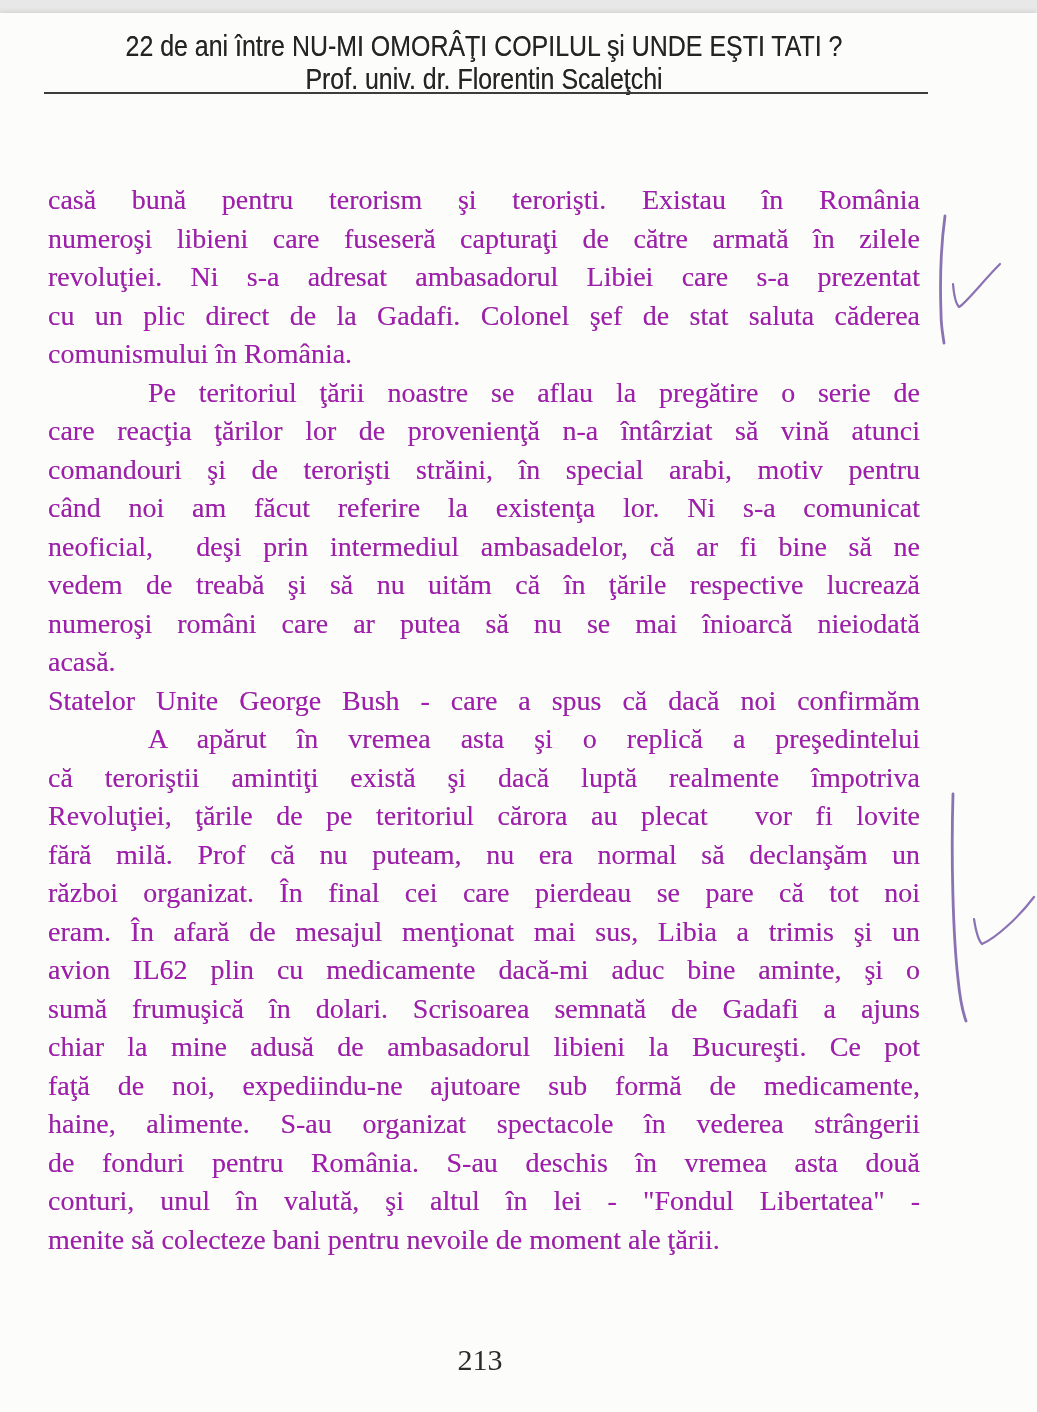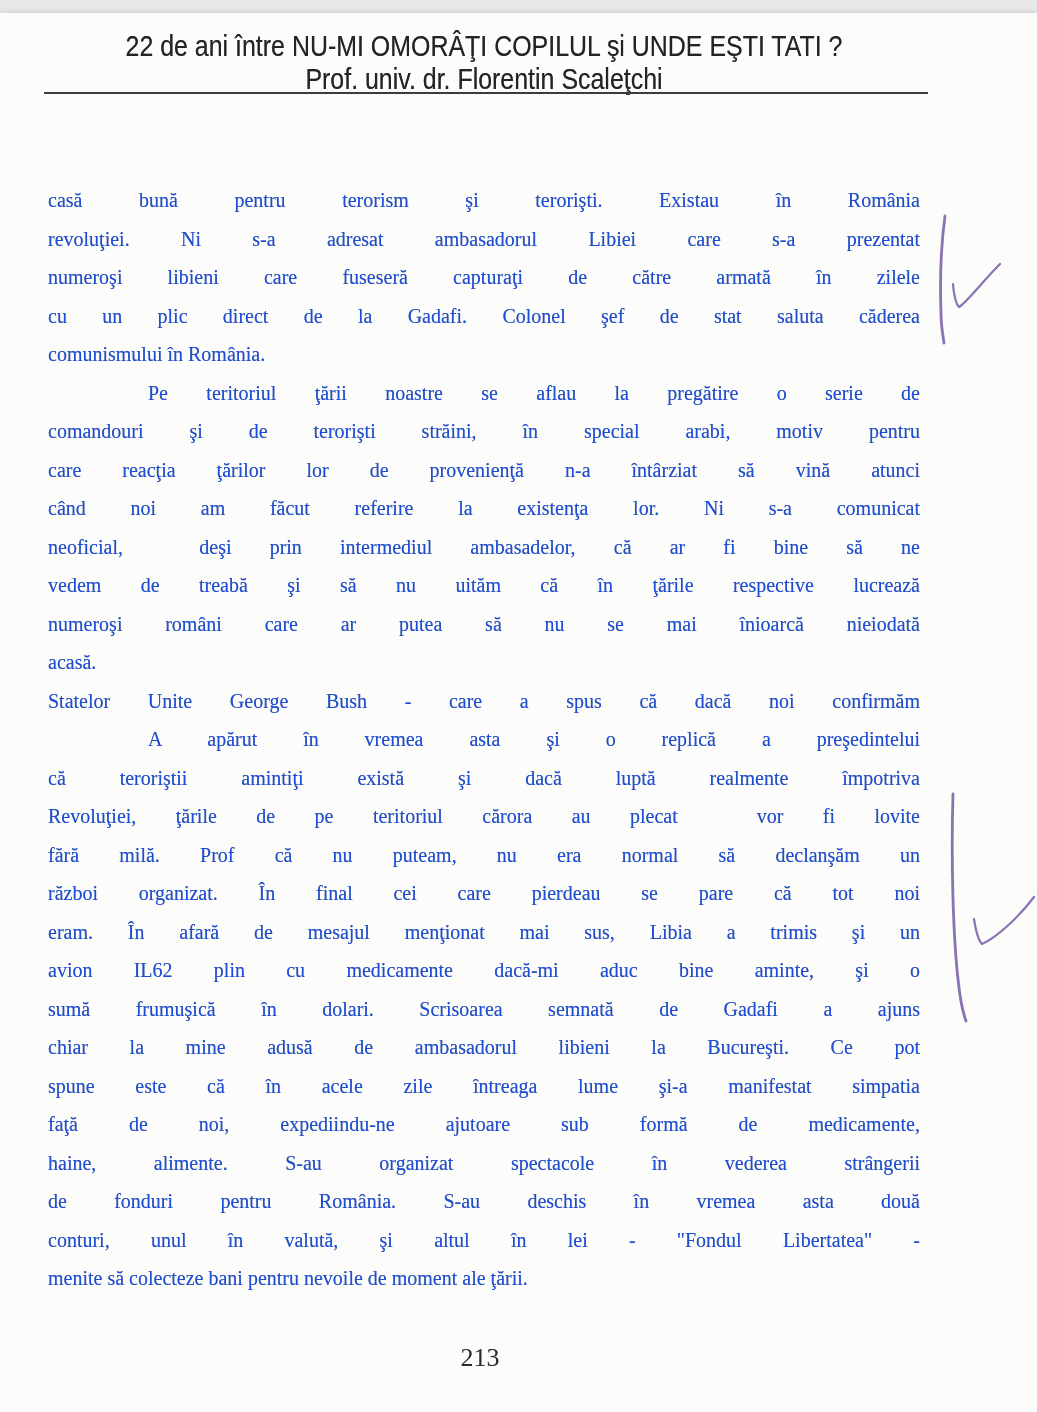--- a/index.html
+++ b/index.html
@@ -24,74 +24,73 @@
   .hdr-line.l1{top:17px;}
   .hdr-line.l2{top:50px;}
   .rule{
     position:absolute;left:44px;top:79px;width:884px;height:2px;
     background:#3c3c3c;
   }
   
   .body-text{
     position:absolute;left:48px;top:168px;width:872px;
     font-family:"Liberation Serif","DejaVu Serif",serif;
-    font-size:20px;color:#1d4ed8;
+    font-size:28px;color:#a21caf;
     text-shadow:0 0 .4px rgba(30,30,30,.4);
   }
   .ln{
     height:38.5px;line-height:38.5px;
     text-align:justify;text-align-last:justify;
     overflow:visible;white-space:nowrap;
   }
   .ln.end{text-align-last:left;}
   .ln.ind{text-indent:100px;}
   
   .pagenum{
     position:absolute;left:48px;top:1330px;width:864px;
     text-align:center;
     font-family:"Liberation Serif","DejaVu Serif",serif;
-    font-size:26px;color:#2a2a2a;
+    font-size:30px;color:#2a2a2a;
   }
   
   .ink{position:absolute;left:0;top:0;pointer-events:none;}
 </style>
 </head>
 <body>
 
 <div class="page">
 
   <div class="hdr-line l1">22 de ani între NU-MI OMORÂŢI COPILUL şi UNDE EŞTI TATI ?</div>
   <div class="hdr-line l2">Prof. univ. dr. Florentin Scaleţchi</div>
   <div class="rule"></div>
 
   <div class="body-text">
     <div class="ln">casă bună pentru terorism şi terorişti. Existau în România</div>
+    <div class="ln">numeroşi libieni care fuseseră capturaţi de către armată în zilele</div>
     <div class="ln">revoluţiei. Ni s-a adresat ambasadorul Libiei care s-a prezentat</div>
-    <div class="ln">numeroşi libieni care fuseseră capturaţi de către armată în zilele</div>
     <div class="ln">cu un plic direct de la Gadafi. Colonel şef de stat saluta căderea</div>
     <div class="ln end">comunismului în România.</div>
     <div class="ln ind">Pe teritoriul ţării noastre se aflau la pregătire o serie de</div>
+    <div class="ln">care reacţia ţărilor lor de provenienţă n-a întârziat să vină atunci</div>
     <div class="ln">comandouri şi de terorişti străini, în special arabi, motiv pentru</div>
-    <div class="ln">care reacţia ţărilor lor de provenienţă n-a întârziat să vină atunci</div>
     <div class="ln">când noi am făcut referire la existenţa lor. Ni s-a comunicat</div>
     <div class="ln">neoficial, &nbsp;deşi prin intermediul ambasadelor, că ar fi bine să ne</div>
     <div class="ln">vedem de treabă şi să nu uităm că în ţările respective lucrează</div>
     <div class="ln">numeroşi români care ar putea să nu se mai înioarcă nieiodată</div>
     <div class="ln end">acasă.</div>
     <div class="ln">Statelor Unite George Bush - care a spus că dacă noi confirmăm</div>
     <div class="ln ind">A apărut în vremea asta şi o replică a preşedintelui</div>
     <div class="ln">că teroriştii amintiţi există şi dacă luptă realmente împotriva</div>
     <div class="ln">Revoluţiei, ţările de pe teritoriul cărora au plecat &nbsp;vor fi lovite</div>
     <div class="ln">fără milă. Prof că nu puteam, nu era normal să declanşăm un</div>
     <div class="ln">război organizat. În final cei care pierdeau se pare că tot noi</div>
     <div class="ln">eram. În afară de mesajul menţionat mai sus, Libia a trimis şi un</div>
     <div class="ln">avion IL62 plin cu medicamente dacă-mi aduc bine aminte, şi o</div>
     <div class="ln">sumă frumuşică în dolari. Scrisoarea semnată de Gadafi a ajuns</div>
     <div class="ln">chiar la mine adusă de ambasadorul libieni la Bucureşti. Ce pot</div>
-    <div class="ln">spune este că în acele zile întreaga lume şi-a manifestat simpatia</div>
     <div class="ln">faţă de noi, expediindu-ne ajutoare sub formă de medicamente,</div>
     <div class="ln">haine, alimente. S-au organizat spectacole în vederea strângerii</div>
     <div class="ln">de fonduri pentru România. S-au deschis în vremea asta două</div>
     <div class="ln">conturi, unul în valută, şi altul în lei - "Fondul Libertatea" -</div>
     <div class="ln end">menite să colecteze bani pentru nevoile de moment ale ţării.</div>
   </div>
 
   <svg class="ink" width="1037" height="1412" viewBox="0 0 1037 1412">
     <path d="M 945 203 C 941 232 940 272 941 300 C 941 313 943 323 944 330" fill="none" stroke-width="2.8" stroke-linecap="round" opacity="0.9" stroke="#7d63ab"></path>
     <path d="M 953 271 C 954 283 956 291 959 294 C 966 290 983 268 1000 251" fill="none" stroke-width="2.2" stroke-linecap="round" opacity="0.9" stroke="#7d63ab"></path>

